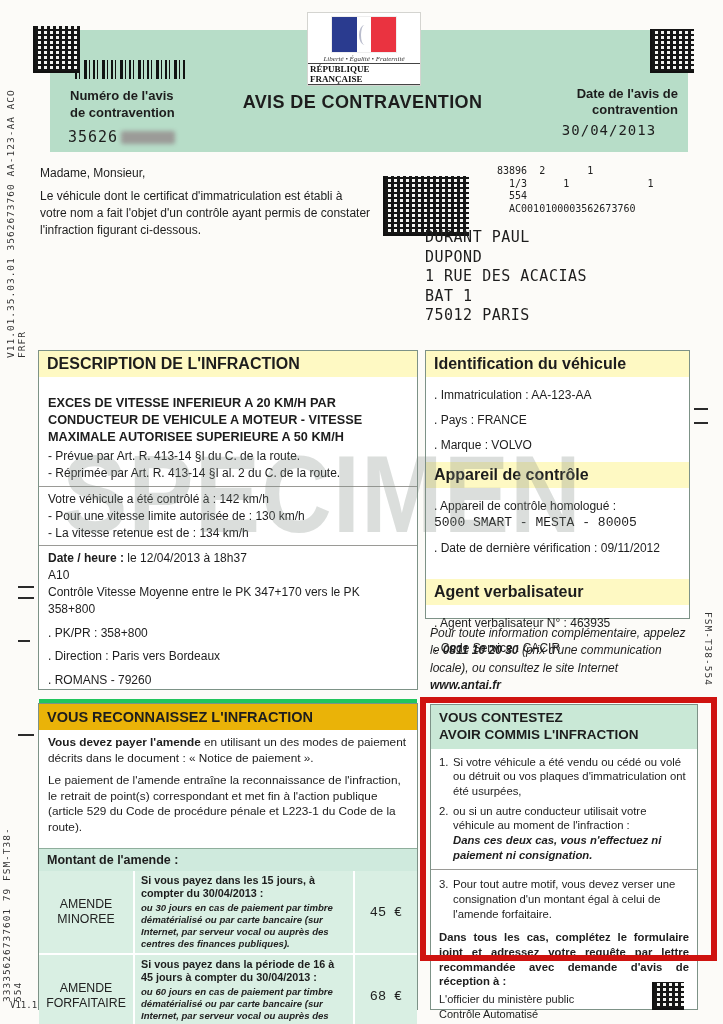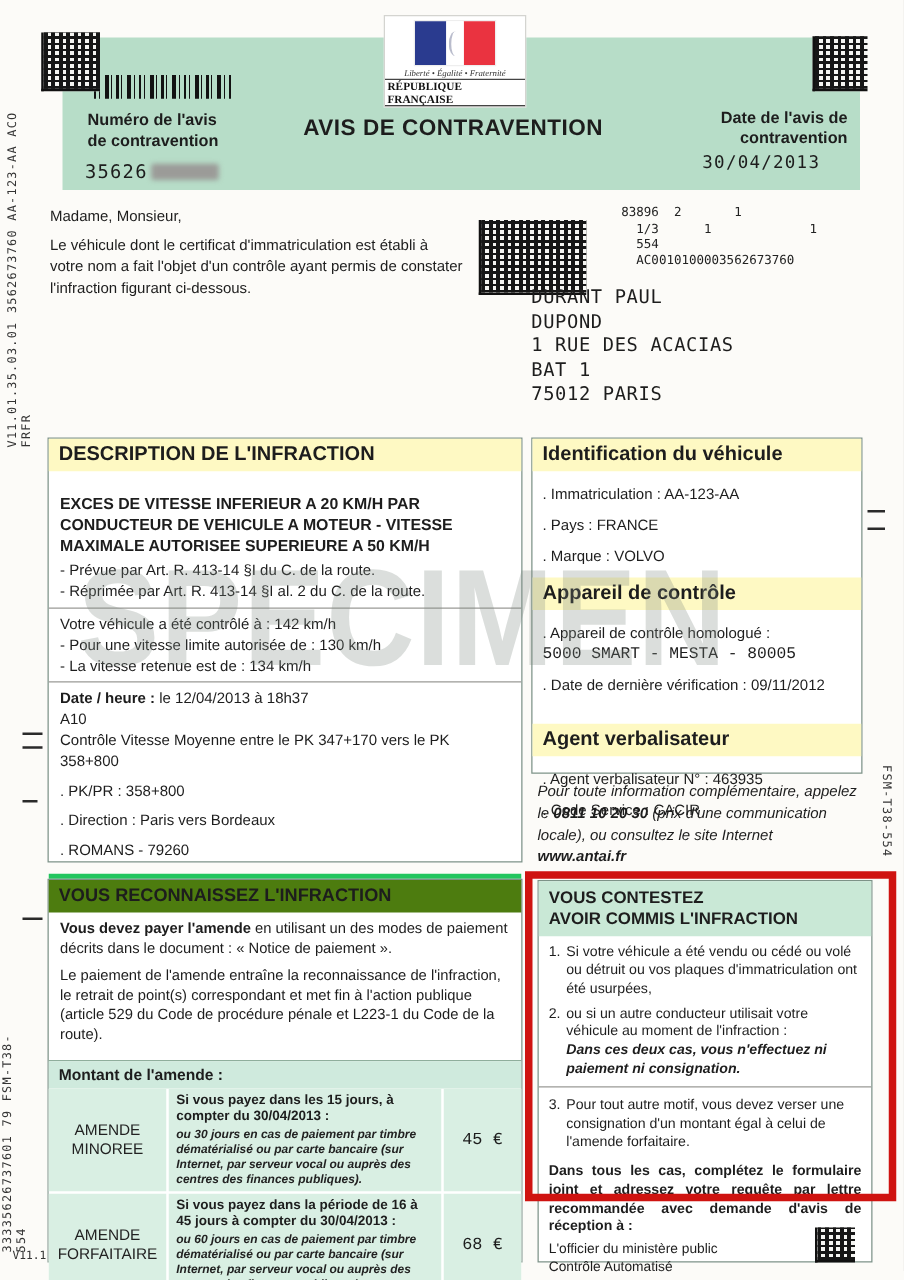--- a/index.html
+++ b/index.html
@@ -57,21 +57,21 @@
   .effets-h{background:#22c55e;font-weight:normal;font-size:14px;padding:4px 9px;margin:10px -9px 0 -9px;}
   .effets-t{font-size:11px;padding:8px 0 0 0;}
   .box-vehicle{left:425px;top:350px;width:263px;height:267px;}
   .box-vehicle .item{font-size:12px;padding:0 8px;margin-top:11px;}
   .box-vehicle .item2{font-size:13px;padding:0 8px;margin-top:2px;font-family:Liberation Mono, monospace;}
   .gap18{height:14px;}
   .info-note{left:430px;top:625px;width:262px;font-size:12px;font-style:italic;line-height:1.45;}
   .info-note b{font-weight:bold;}
   
   .box-pay{left:38px;top:703px;width:378px;height:305px;display:flex;flex-direction:column;}
-  .box-pay .hdr{background:#4d7c0f;font-weight:bold;font-size:14.5px;padding:5px 8px;}
+  .box-pay .hdr{background:#eab308;font-weight:bold;font-size:14.5px;padding:5px 8px;}
   .box-pay .paras{padding:5px 9px 6px 9px;font-size:11.8px;line-height:1.32;}
   .box-pay .paras p{margin:0 0 7px 0;}
   .amount-zone{border-top:1px solid #8fae9c;flex:1;display:flex;flex-direction:column;}
   .amount-label{background:#cfeadd;font-weight:bold;font-size:12.5px;padding:4px 8px;}
   .fine-grid{flex:1;display:grid;grid-template-columns:94px 1fr 62px;grid-auto-rows:auto;gap:2px;background:#fff;}
   .cell{background:#d9efe3;display:flex;flex-direction:column;justify-content:center;}
   .cell.lab{align-items:center;text-align:center;font-size:12.3px;line-height:1.25;color:#222;}
   .cell.desc{padding:3px 6px;}
   .cell.desc .main{font-weight:bold;font-size:10.8px;line-height:1.2;}
   .cell.desc .note{font-style:italic;font-weight:600;font-size:9.6px;line-height:1.25;margin-top:2px;color:#222;}

